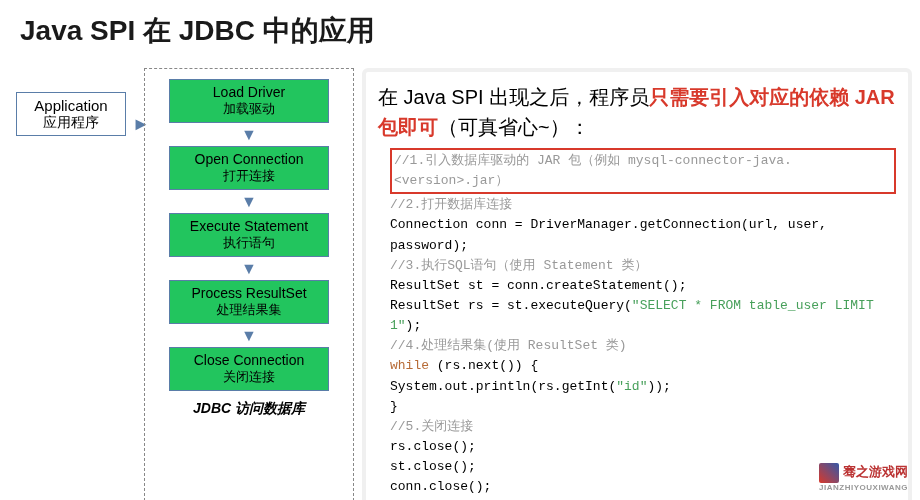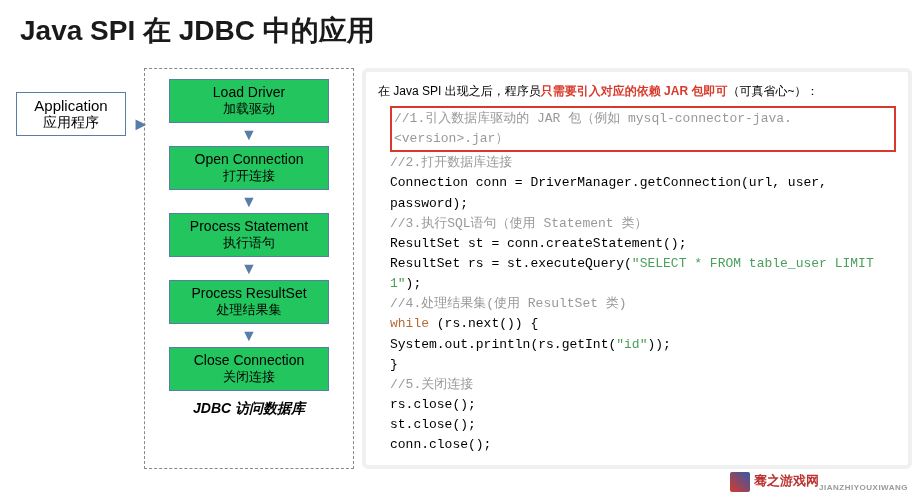--- a/index.html
+++ b/index.html
@@ -10,28 +10,28 @@
 .app-box .en { font-size: 15px; }
 .app-box .cn { font-size: 14px; }
 .flow-wrap { border: 1.5px dashed #888; padding: 10px 18px 6px 18px; width: 210px; display: flex; flex-direction: column; align-items: center; position: relative; }
 .step { border: 1.5px solid #5a7da8; padding: 4px 8px; text-align: center; width: 160px; background: #22c55e; margin-bottom: 3px; }
 .step .en { font-size: 14px; }
 .step .cn { font-size: 13px; }
 .arrow-down { font-size: 16px; color: #5a7da8; line-height: 1; margin: 1px 0 3px 0; }
 .flow-caption { font-size: 14px; font-style: italic; font-weight: bold; margin-top: 6px; }
 .arrow-right { position: absolute; left: 132px; top: 114px; font-size: 18px; color: #5a7da8; }
 .explain { border: 4px solid #f0f0f0; border-radius: 6px; padding: 10px 12px; flex: 1; margin-left: 8px; position: relative; }
-.explain-head { font-size: 12px; line-height: 1.5; margin-bottom: 6px; }
+.explain-head { font-size: 20px; line-height: 1.5; margin-bottom: 6px; }
 .red { color: #d8392b; font-weight: bold; }
 .code { font-family: Liberation Mono, monospace; font-size: 13px; line-height: 1.55; margin-left: 12px; }
 .code .cm { color: #999; }
 .code .hl-box { border: 2px solid #d8392b; padding: 1px 2px; display: block; color: #999; margin-bottom: 1px; }
 .code .kw { color: #b76b36; }
 .code .str { color: #48a05b; }
-.watermark { position: absolute; right: 12px; bottom: 8px; font-size: 13px; color: #b33; font-weight: bold; display: flex; align-items: flex-end; }
+.watermark { position: absolute; right: 12px; bottom: 8px; font-size: 13px; color: #b33; font-weight: bold; display: flex; flex-direction: column; align-items: flex-end; }
 .watermark .py { font-size: 8px; color: #999; letter-spacing: 0.5px; }
 .wm-logo { display: inline-block; width: 20px; height: 20px; background: linear-gradient(45deg, #d8392b, #3458a8); border-radius: 2px; margin-right: 4px; vertical-align: middle; }
 </style>
 </head>
 <body>
 
 <div class="title">Java SPI 在 JDBC 中的应用</div>
 
 <div class="content">
 
@@ -47,21 +47,21 @@
       <div class="en">Load Driver</div>
       <div class="cn">加载驱动</div>
     </div>
     <div class="arrow-down">▼</div>
     <div class="step">
       <div class="en">Open Connection</div>
       <div class="cn">打开连接</div>
     </div>
     <div class="arrow-down">▼</div>
     <div class="step">
-      <div class="en">Process Statement</div>
+      <div class="en">Execute Statement</div>
       <div class="cn">执行语句</div>
     </div>
     <div class="arrow-down">▼</div>
     <div class="step">
       <div class="en">Process ResultSet</div>
       <div class="cn">处理结果集</div>
     </div>
     <div class="arrow-down">▼</div>
     <div class="step">
       <div class="en">Close Connection</div>

